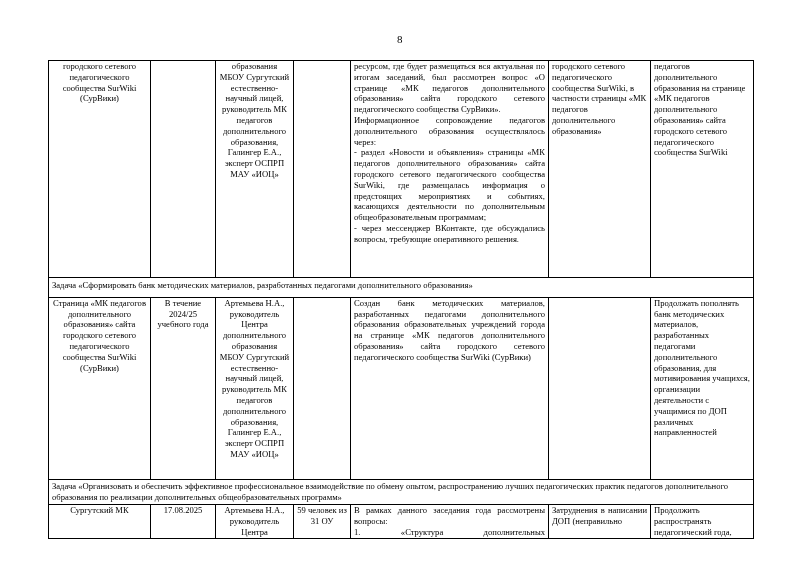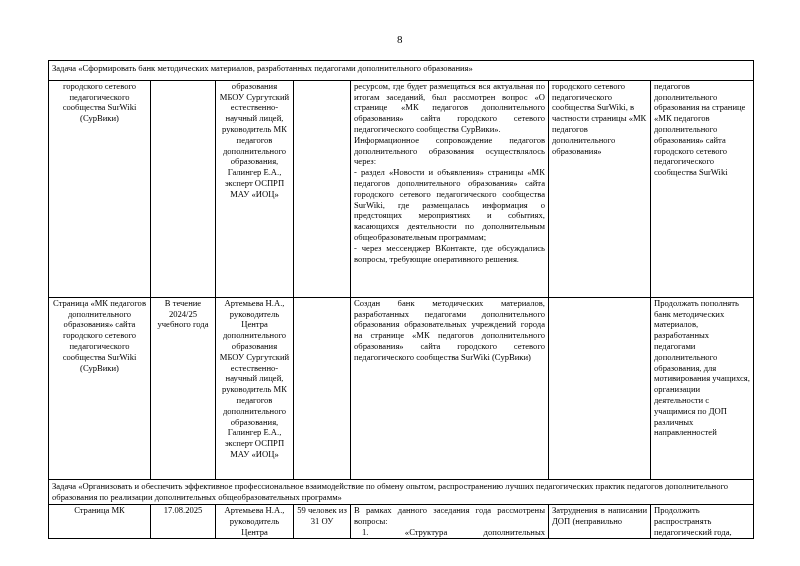--- a/index.html
+++ b/index.html
@@ -8,69 +8,69 @@
   .page-num { position: absolute; top: 33px; left: 397px; font-size: 11px; }
   table.doc { position: absolute; left: 48px; top: 60px; width: 705px;
               border-collapse: collapse; table-layout: fixed; font-size: 8.6px; line-height: 10.8px; }
   table.doc td { border: 1px solid #000; vertical-align: top; padding: 0 3px; }
   td.c { text-align: center; }
   td.j { text-align: justify; }
   td.l { text-align: left; }
   .task { padding: 2px 3px 6px 3px !important; text-align: left; }
   .task2 { padding: 1px 3px 2px 3px !important; text-align: left; }
   .p { display: block; text-align: justify; text-align-last: left; }
-  .pj { display: block; text-align: justify; text-align-last: justify; margin-left: 8px; }
+  .pj { display: block; text-align: justify; text-align-last: justify; }
 </style>
 </head>
 <body>
 
 <div class="page-num">8</div>
 
 <table class="doc">
   <colgroup>
     <col style="width:102px">
       <col style="width:65px">
       <col style="width:78px">
       <col style="width:57px">
       <col style="width:198px">
       <col style="width:102px">
       <col style="width:103px">
   </colgroup>
   <tbody>
-      <tr>
-    <td colspan="7" class="task">Задача «Сформировать банк методических материалов, разработанных педагогами дополнительного образования»</td>
-  </tr>
-  <tr style="height:217px">
+      <tr style="height:217px">
     <td class="c">городского сетевого педагогического сообщества SurWiki (СурВики)</td>
     <td class="c"></td>
     <td class="c">образования МБОУ Сургутский естественно-научный лицей, руководитель МК педагогов дополнительного образования, Галингер Е.А., эксперт ОСПРП МАУ «ИОЦ»</td>
     <td class="c"></td>
     <td class="j">
       <span class="p">ресурсом, где будет размещаться вся актуальная по итогам заседаний, был рассмотрен вопрос «О странице «МК педагогов дополнительного образования» сайта городского сетевого педагогического сообщества СурВики».</span>
       <span class="p">Информационное сопровождение педагогов дополнительного образования осуществлялось через:</span>
       <span class="p">- раздел «Новости и объявления» страницы «МК педагогов дополнительного образования» сайта городского сетевого педагогического сообщества SurWiki, где размещалась информация о предстоящих мероприятиях и событиях, касающихся деятельности по дополнительным общеобразовательным программам;</span>
       <span class="p">- через мессенджер ВКонтакте, где обсуждались вопросы, требующие оперативного решения.</span>
     </td>
     <td class="l">городского сетевого педагогического сообщества SurWiki, в частности страницы «МК педагогов дополнительного образования»</td>
     <td class="l">педагогов дополнительного образования на странице «МК педагогов дополнительного образования» сайта городского сетевого педагогического сообщества SurWiki</td>
+  </tr>
+  <tr>
+    <td colspan="7" class="task">Задача «Сформировать банк методических материалов, разработанных педагогами дополнительного образования»</td>
   </tr>
   <tr style="height:182px">
     <td class="c">Страница «МК педагогов дополнительного образования» сайта городского сетевого педагогического сообщества SurWiki (СурВики)</td>
     <td class="c">В течение 2024/25 учебного года</td>
     <td class="c">Артемьева Н.А., руководитель Центра дополнительного образования МБОУ Сургутский естественно-научный лицей, руководитель МК педагогов дополнительного образования, Галингер Е.А., эксперт ОСПРП МАУ «ИОЦ»</td>
     <td class="c"></td>
     <td class="j">Создан банк методических материалов, разработанных педагогами дополнительного образования образовательных учреждений города на странице «МК педагогов дополнительного образования» сайта городского сетевого педагогического сообщества SurWiki (СурВики)</td>
     <td class="l"></td>
     <td class="l">Продолжать пополнять банк методических материалов, разработанных педагогами дополнительного образования, для мотивирования учащихся, организации деятельности с учащимися по ДОП различных направленностей</td>
   </tr>
   <tr>
     <td colspan="7" class="task2">Задача «Организовать и обеспечить эффективное профессиональное взаимодействие по обмену опытом, распространению лучших педагогических практик педагогов дополнительного образования по реализации дополнительных общеобразовательных программ»</td>
   </tr>
   <tr style="height:33px">
-    <td class="c">Страница МК</td>
+    <td class="c">Сургутский МК</td>
     <td class="c">17.08.2025</td>
     <td class="c">Артемьева Н.А., руководитель Центра</td>
     <td class="c">59 человек из 31 ОУ</td>
     <td class="j">
       <span class="p">В рамках данного заседания года рассмотрены вопросы:</span>
       <span class="pj">1. «Структура дополнительных</span>
     </td>
     <td class="j">Затруднения в написании ДОП (неправильно</td>
     <td class="l">Продолжить распространять педагогический года,</td>
   </tr>

